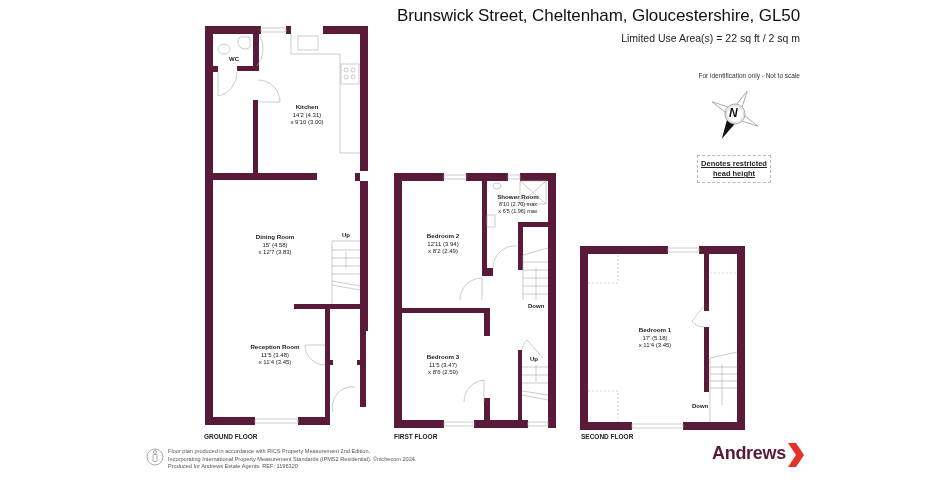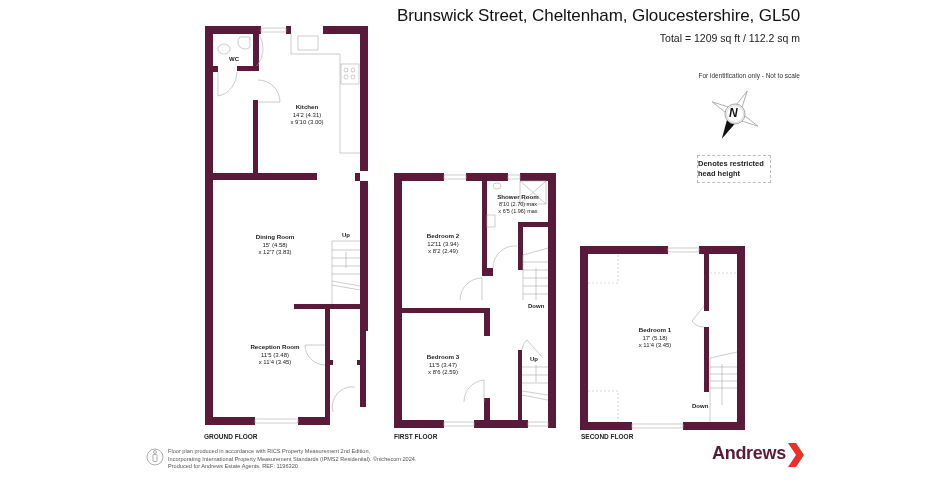--- a/index.html
+++ b/index.html
@@ -1,35 +1,35 @@
 <!DOCTYPE html>
 <html><head>
 <meta charset="utf-8">
 <style>
   html, body { margin:0; padding:0; background:#ffffff; }
   body { width:950px; height:480px; position:relative; overflow:hidden; font-family:"Liberation Sans", sans-serif; color:#222; }
   .title { position:absolute; right:150px; top:6px; font-size:17px; font-weight:normal; color:#111; white-space:nowrap; letter-spacing:-0.1px; }
   .areas { position:absolute; right:150px; top:32px; text-align:right; font-size:10.5px; line-height:12.5px; color:#222; }
   .note { position:absolute; right:150px; top:72px; font-size:6.5px; color:#333; }
-  .restricted { position:absolute; left:697px; top:155px; width:74px; height:28px; border:1px dashed #bbb; font-size:7.5px; font-weight:bold; line-height:10px; padding-top:3px; box-sizing:border-box; }
+  .restricted { position:absolute; left:697px; top:155px; width:74px; height:28px; border:1px dashed #bbb; text-align:center; font-size:7.5px; font-weight:bold; line-height:10px; padding-top:3px; box-sizing:border-box;text-decoration:underline; }
   svg { position:absolute; left:0; top:0; }
   .footer-text { position:absolute; left:168px; top:448px; font-size:5.6px; line-height:7.6px; color:#555; white-space:nowrap; }
   .logo { position:absolute; left:712px; top:443px; font-size:18px; font-weight:bold; color:#5a1a3a; letter-spacing:-0.3px; }
   .chev { position:absolute; left:786px; top:443px; }
   .floor-label { position:absolute; font-size:6.5px; font-weight:bold; color:#222; }
   .room { position:absolute; text-align:center; font-size:6px; line-height:7.5px; color:#222; }
   .room b { font-size:6.2px; }
   .small { position:absolute; font-size:6px; font-weight:bold; color:#222; }
 </style>
 </head>
 <body>
 
 <div class="title">Brunswick Street, Cheltenham, Gloucestershire, GL50</div>
 <div class="areas">
-  <div>Total = 1209 sq ft / 112.2 sq m</div>
+  <div>Limited Use Area(s) = 22 sq ft / 2 sq m</div>
 </div>
 <div class="note">For identification only - Not to scale</div>
 
 <svg width="950" height="480">
   <g transform="translate(735,114) rotate(28)">
     <polygon points="0,-26 4,-4 0,0 -4,-4" fill="#fff" stroke="#999" stroke-width="0.7"></polygon>
     <polygon points="26,0 4,4 0,0 4,-4" fill="#fff" stroke="#999" stroke-width="0.7"></polygon>
     <polygon points="-26,0 -4,-4 0,0 -4,4" fill="#fff" stroke="#999" stroke-width="0.7"></polygon>
     <polygon points="0,28 -5,6 5,6" fill="#111"></polygon>
     <circle r="10" fill="#fff" stroke="#999" stroke-width="0.8"></circle>

